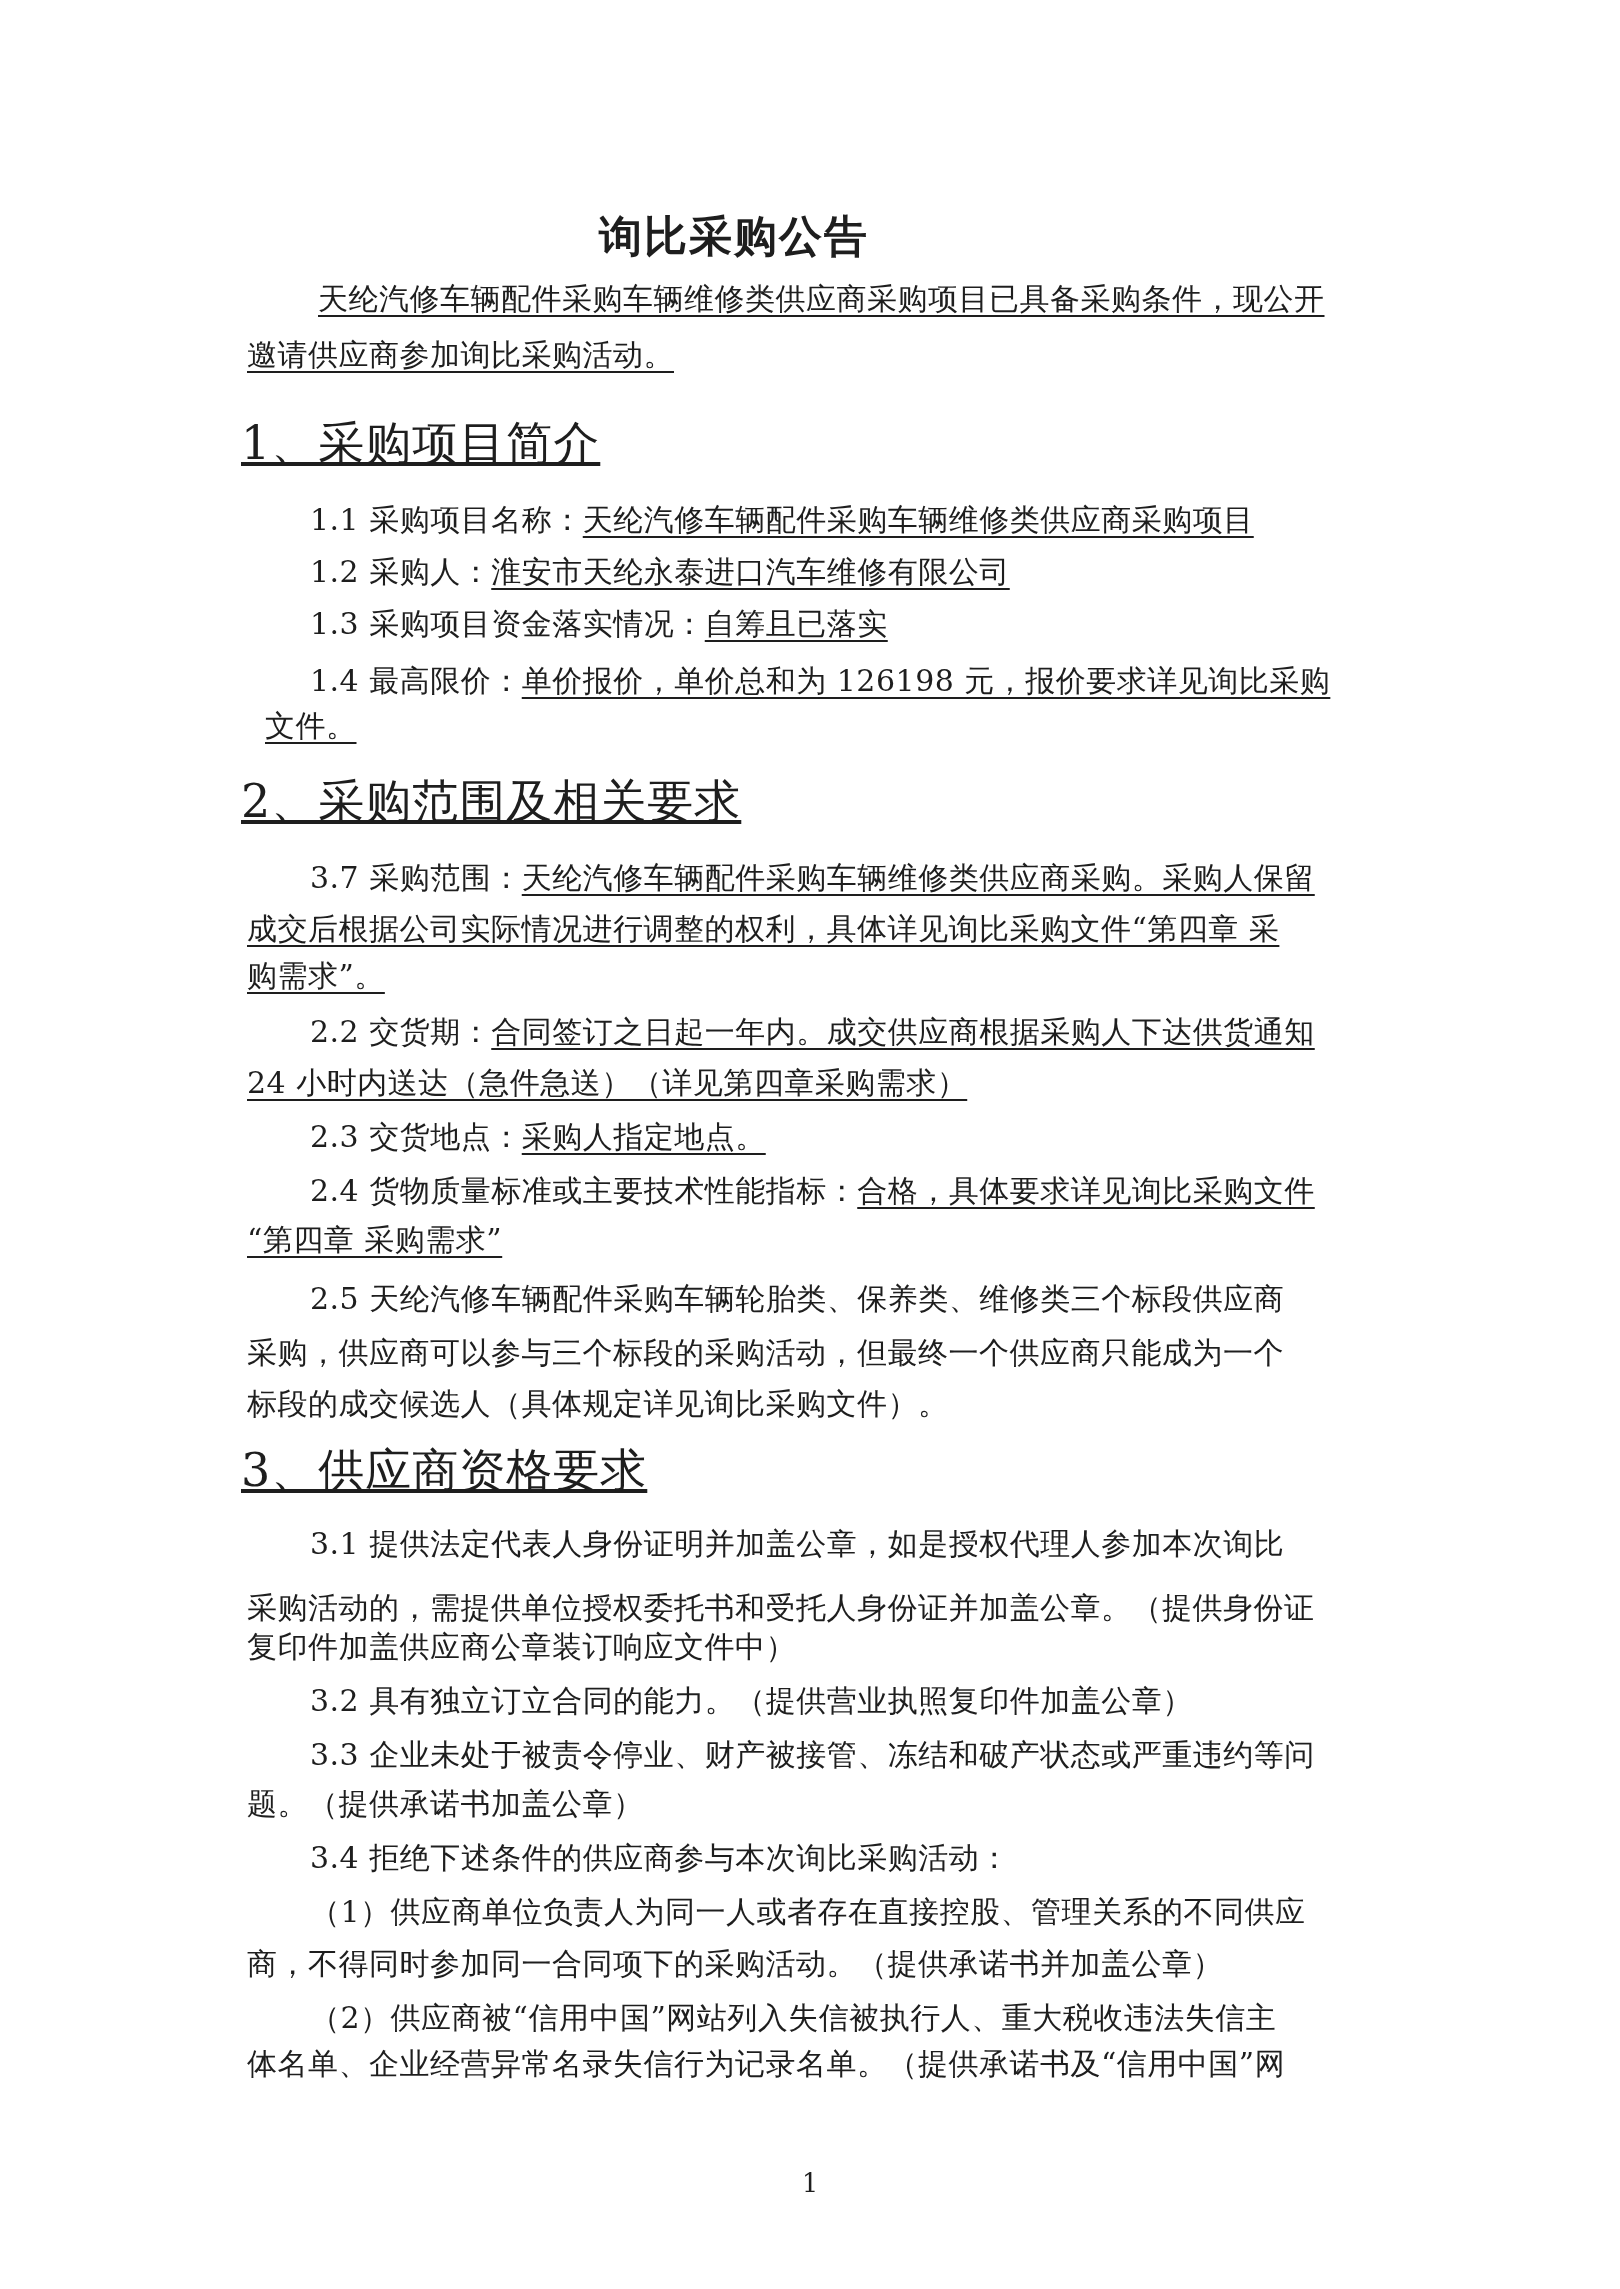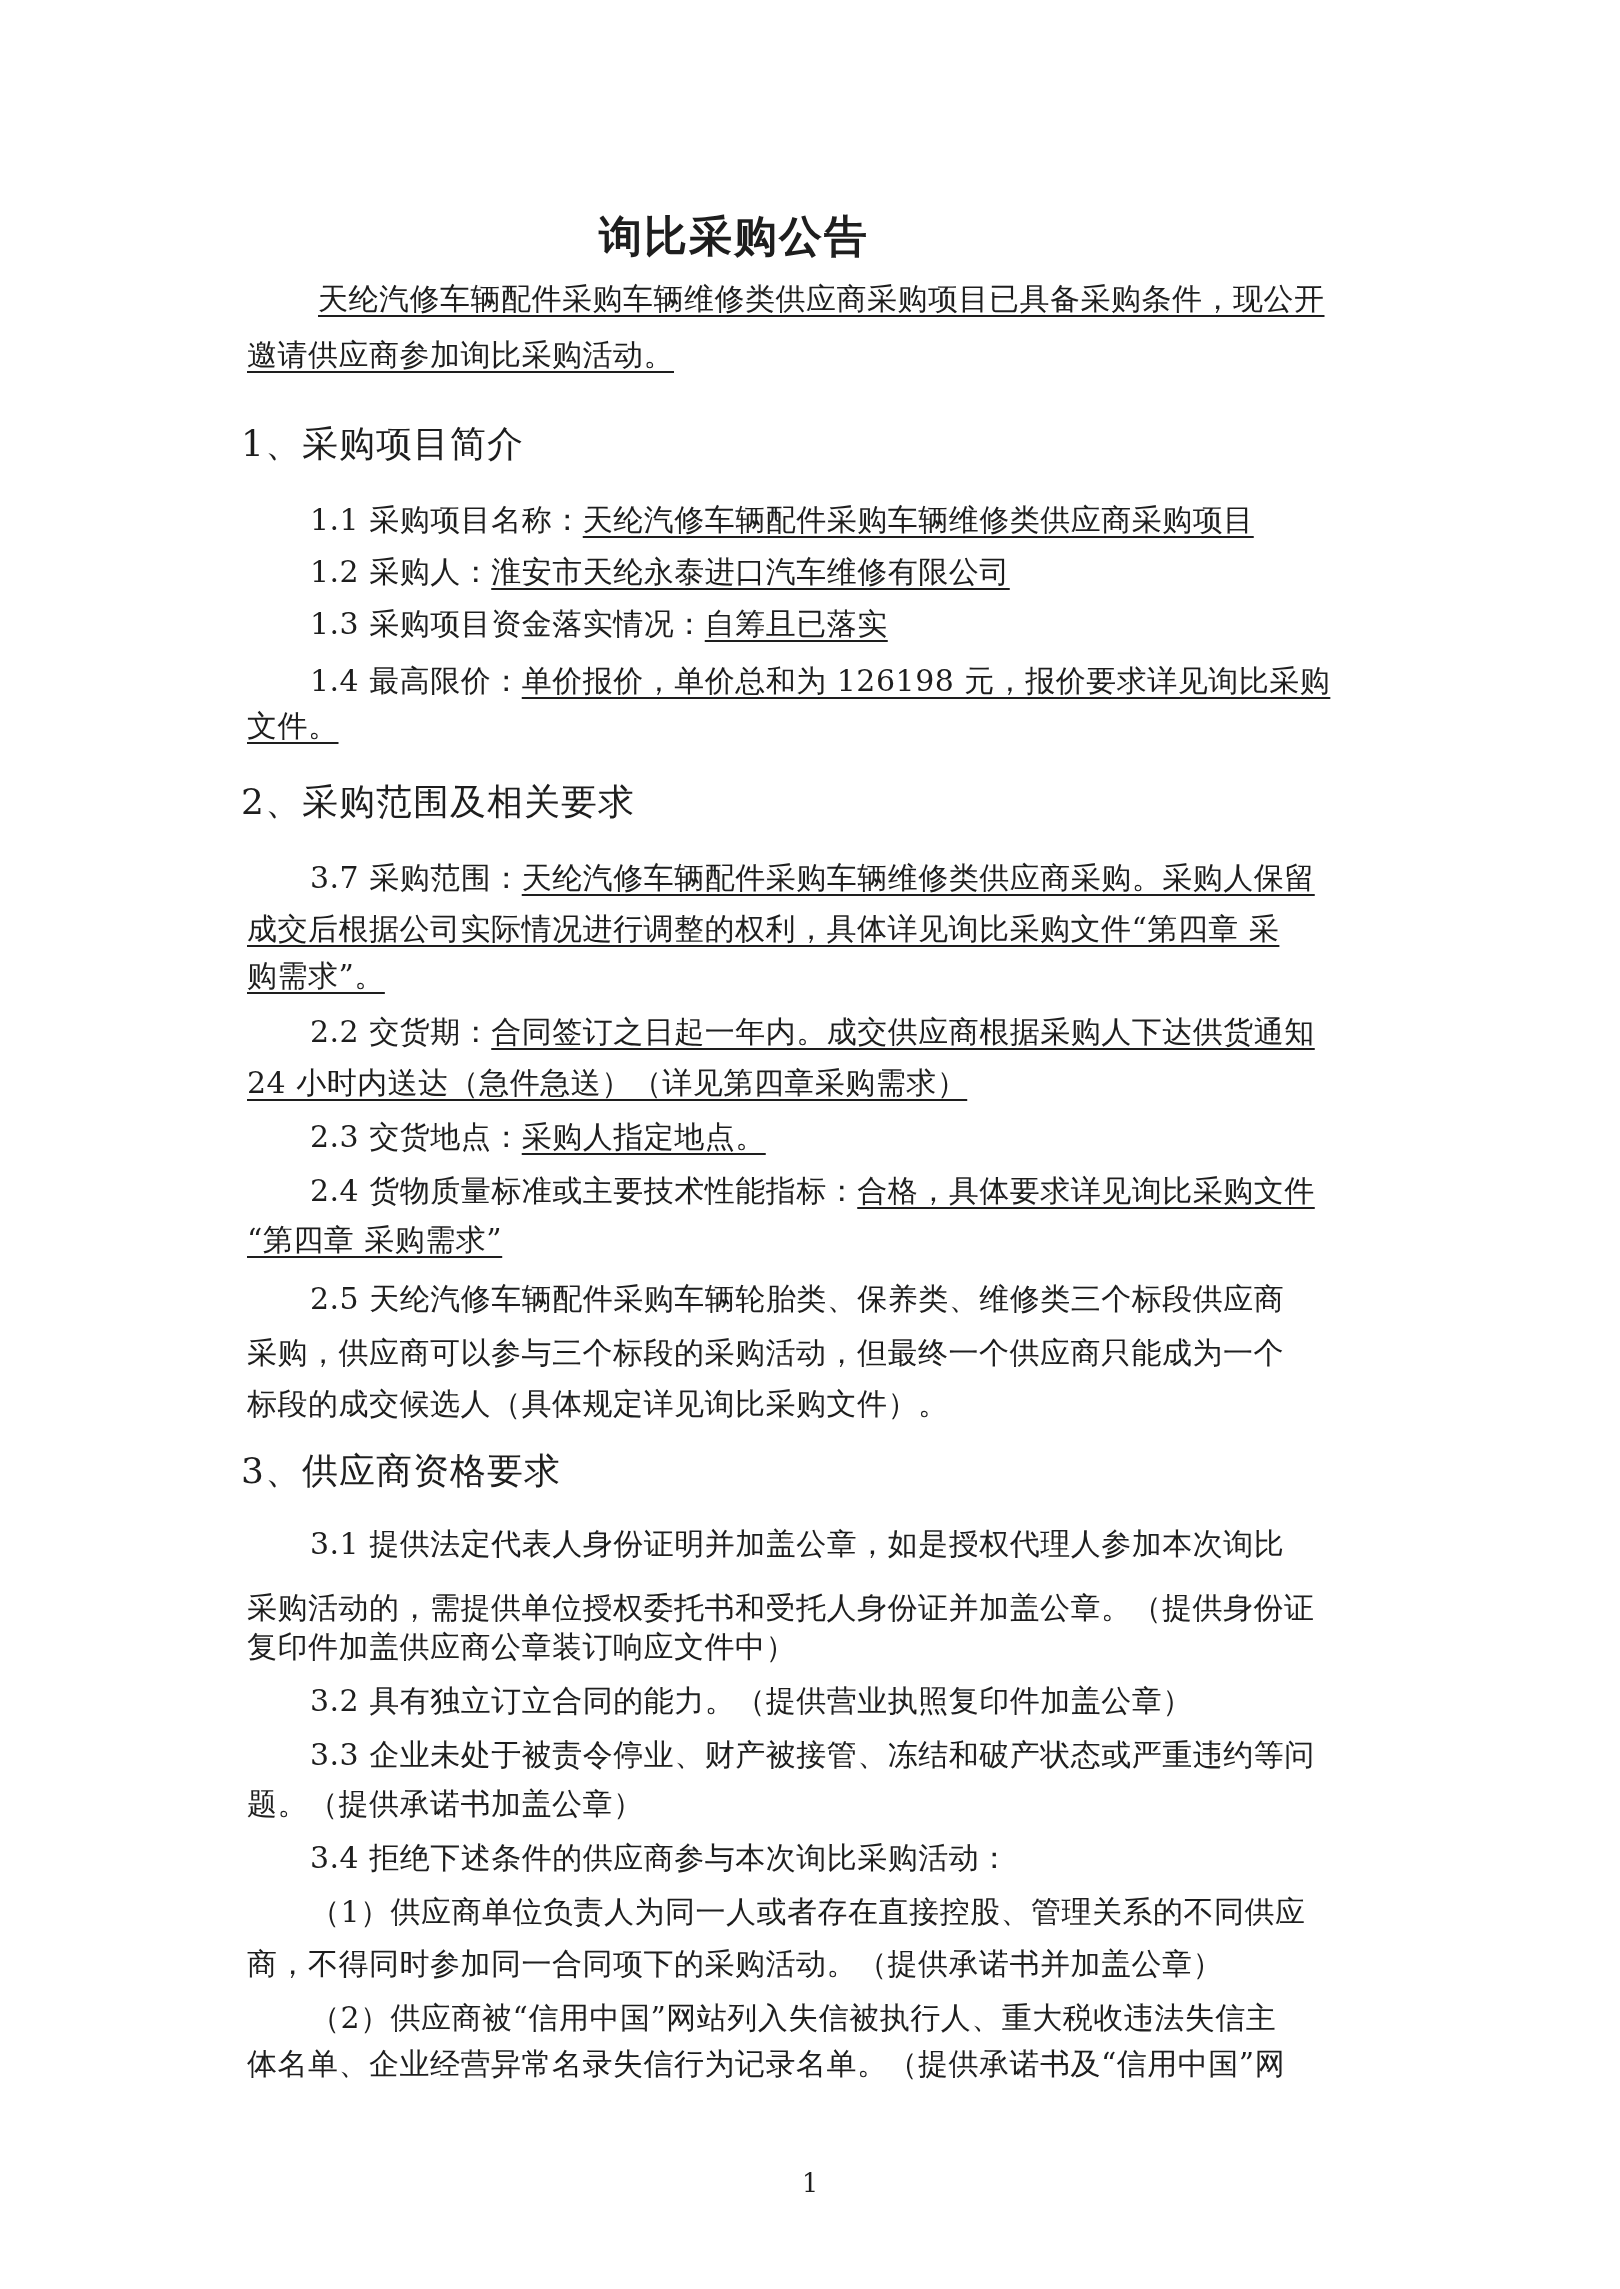--- a/index.html
+++ b/index.html
@@ -1,39 +1,39 @@
 <!DOCTYPE html>
 <html><head>
 <meta charset="utf-8">
 <style>
   html, body { margin:0; padding:0; }
   body { width:1620px; height:2290px; background:#ffffff; position:relative; overflow:hidden;
          font-family:"DejaVu Serif", "Liberation Serif", serif; color:#1e1e1e; }
   .line { position:absolute; left:247px; white-space:nowrap; font-size:30px; line-height:39px; letter-spacing:0.5px; }
   .title { position:absolute; left:0; width:1468px; text-align:center; top:208px; font-size:43px; font-weight:bold; letter-spacing:2px; }
-  .h { position:absolute; left:241px; font-size:36px; line-height:45px; letter-spacing:1px; }
+  .h { position:absolute; left:241px; font-size:46px; line-height:45px; letter-spacing:1px;text-decoration:underline; }
   .u { text-decoration:underline; text-decoration-thickness:2px; text-underline-offset:5.9px; }
   .pagenum { position:absolute; top:2168px; left:0; width:1620px; text-align:center; font-size:25.5px; }
   .ind { left:310px; }
 </style>
 </head>
 <body>
 
 <div>
   <div class="title">询比采购公告</div>
 
   <div class="line ind u" style="top:279px;margin-left:8px;">天纶汽修车辆配件采购车辆维修类供应商采购项目已具备采购条件，现公开</div>
   <div class="line u" style="top:335px;">邀请供应商参加询比采购活动。</div>
 
   <div class="h" style="top:421px;">1、采购项目简介</div>
   <div class="line ind" style="top:500px;"><span>1.1 采购项目名称：</span><span class="u">天纶汽修车辆配件采购车辆维修类供应商采购项目</span></div>
   <div class="line ind" style="top:552px;"><span>1.2 采购人：</span><span class="u">淮安市天纶永泰进口汽车维修有限公司</span></div>
   <div class="line ind" style="top:604px;"><span>1.3 采购项目资金落实情况：</span><span class="u">自筹且已落实</span></div>
   <div class="line ind" style="top:661px;"><span>1.4 最高限价：</span><span class="u">单价报价，单价总和为 126198 元，报价要求详见询比采购</span></div>
-  <div class="line u" style="top:706px;">文件。</div>
+  <div class="line u" style="top:706px;margin-left:18px;">文件。</div>
 
   <div class="h" style="top:779px;">2、采购范围及相关要求</div>
   <div class="line ind" style="top:858px;"><span>3.7 采购范围：</span><span class="u">天纶汽修车辆配件采购车辆维修类供应商采购。采购人保留</span></div>
   <div class="line u" style="top:909px;">成交后根据公司实际情况进行调整的权利，具体详见询比采购文件“第四章 采</div>
   <div class="line u" style="top:956px;">购需求”。</div>
   <div class="line ind" style="top:1012px;"><span>2.2 交货期：</span><span class="u">合同签订之日起一年内。成交供应商根据采购人下达供货通知</span></div>
   <div class="line u" style="top:1063px;">24 小时内送达（急件急送）（详见第四章采购需求）</div>
   <div class="line ind" style="top:1117px;"><span>2.3 交货地点：</span><span class="u">采购人指定地点。</span></div>
   <div class="line ind" style="top:1171px;"><span>2.4 货物质量标准或主要技术性能指标：</span><span class="u">合格，具体要求详见询比采购文件</span></div>
   <div class="line u" style="top:1220px;">“第四章 采购需求”</div>

